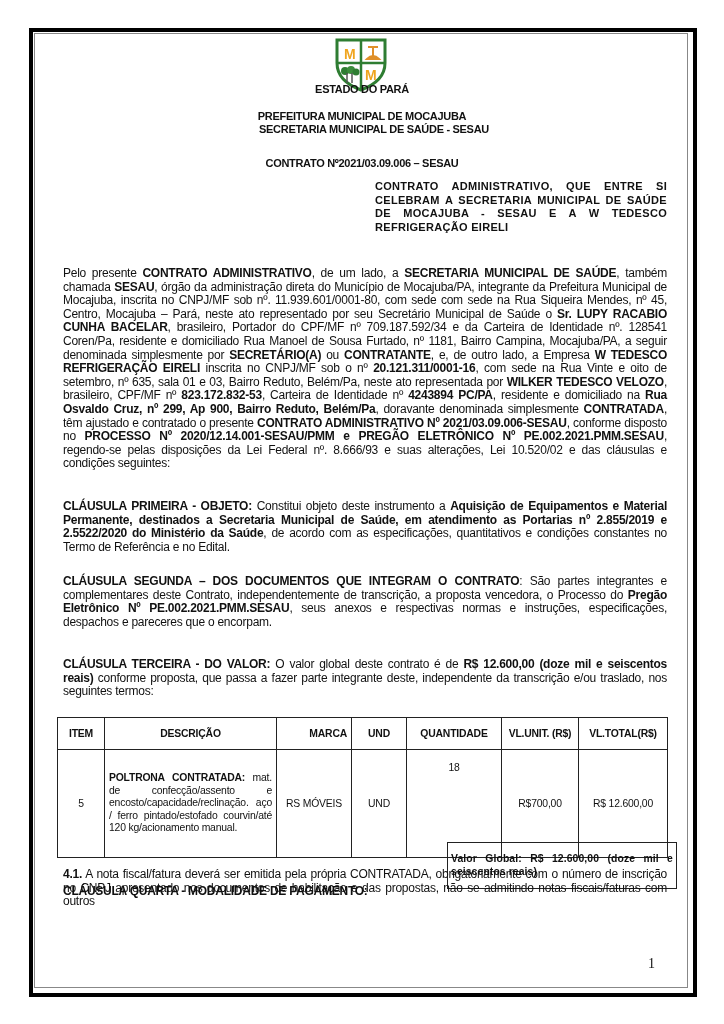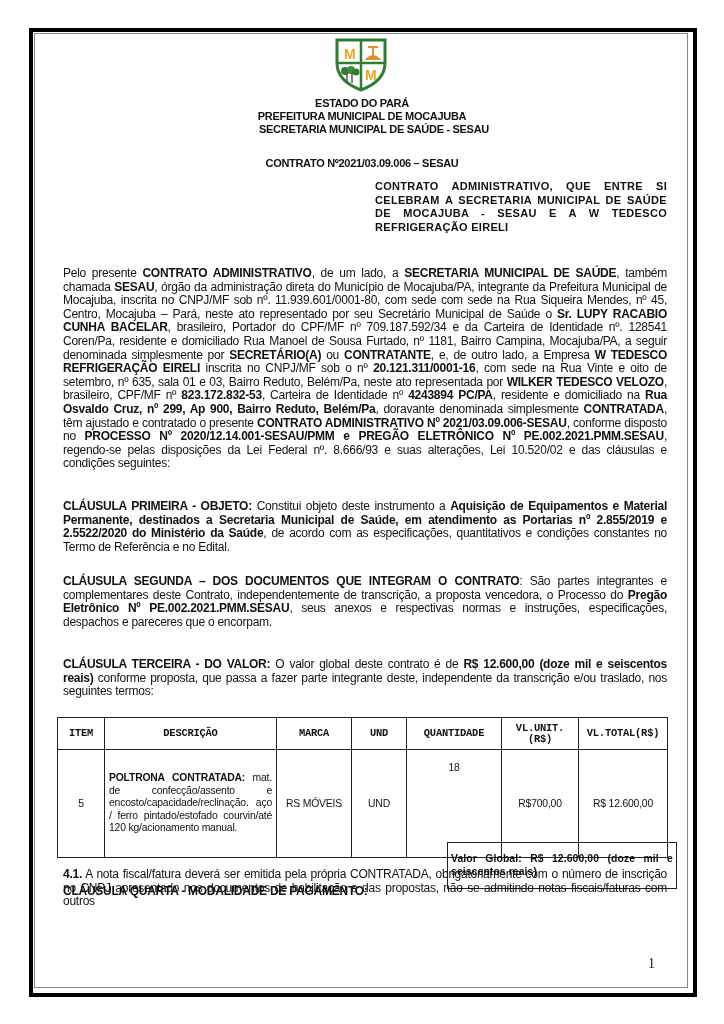--- a/index.html
+++ b/index.html
@@ -15,21 +15,21 @@
   .contract-no { position:absolute; top:157px; left:0; width:724px; text-align:center;
          font-weight:bold; font-size:11px; letter-spacing:-0.3px; }
   .ementa { position:absolute; left:375px; top:180px; width:292px; font-weight:bold;
          font-size:11px; line-height:13.5px; text-align:justify; letter-spacing:0.3px; }
   .para { position:absolute; left:63px; width:604px; font-size:12px; line-height:13.6px;
          text-align:justify; letter-spacing:-0.25px; }
   .para b { font-weight:bold; }
   table.items { position:absolute; left:57px; top:717px; border-collapse:collapse;
          font-size:10.4px; letter-spacing:-0.2px; }
   table.items th, table.items td { border:1.5px solid #222; padding:2px 4px; }
-  table.items th { font-weight:bold; height:27px; text-align:center; line-height:11px;font-family:Liberation Mono, monospace; }
+  table.items th { font-weight:bold; height:27px; text-align:center; line-height:11px; }
   table.items td { vertical-align:middle; text-align:center; height:93px; }
   td.desc { text-align:justify !important; line-height:12.4px; }
   .valor-global { position:absolute; left:447px; top:842px; width:222px;
          border:1.5px solid #222; font-weight:bold; font-size:10.4px; line-height:12.5px;
          padding:10px 3px; text-align:justify; letter-spacing:0.1px; }
   .page-num { position:absolute; left:648px; top:956px; font-family:"Liberation Serif", serif;
          font-size:14px; }
 </style>
 </head>
 <body>
@@ -44,38 +44,38 @@
   <text x="11" y="22" font-family="Liberation Sans, sans-serif" font-weight="bold" font-size="14" fill="#f0a51e">M</text>
   <text x="32" y="43" font-family="Liberation Sans, sans-serif" font-weight="bold" font-size="14" fill="#f0a51e">M</text>
   <path d="M35 10 L45 10 M40 10 L40 20 M34 22 Q40 16 46 22 Z" stroke="#e0902a" stroke-width="2" fill="#e0902a"></path>
   <circle cx="12" cy="34" r="4" fill="#2e7d32"></circle>
     <circle cx="18" cy="33" r="4" fill="#3c8d3c"></circle>
     <circle cx="23" cy="35" r="3.5" fill="#2e7d32"></circle>
   <line x1="14" y1="36" x2="14" y2="46" stroke="#555" stroke-width="1.5"></line>
   <line x1="19" y1="36" x2="19" y2="46" stroke="#555" stroke-width="1.5"></line>
 </svg>
 
-<div class="hdr" style="top:97px;">ESTADO DO PARÁ</div>
+<div class="hdr" style="top:83px;">ESTADO DO PARÁ</div>
 <div class="hdr" style="top:110px;">PREFEITURA MUNICIPAL DE MOCAJUBA</div>
 <div class="hdr" style="top:123px;padding-left:12px;">SECRETARIA MUNICIPAL DE SAÚDE - SESAU</div>
 
 <div class="contract-no">CONTRATO Nº2021/03.09.006 – SESAU</div>
 <div class="ementa">CONTRATO ADMINISTRATIVO, QUE ENTRE SI CELEBRAM A SECRETARIA MUNICIPAL DE SAÚDE DE MOCAJUBA - SESAU E A W TEDESCO REFRIGERAÇÃO EIRELI</div>
 
 <div class="para" style="top:267px;"><span>Pelo presente </span><b>CONTRATO ADMINISTRATIVO</b><span>, de um lado, a </span><b>SECRETARIA MUNICIPAL DE SAÚDE</b><span>, também chamada </span><b>SESAU</b><span>, órgão da administração direta do Município de Mocajuba/PA, integrante da Prefeitura Municipal de Mocajuba, inscrita no CNPJ/MF sob nº. 11.939.601/0001-80, com sede com sede na Rua Siqueira Mendes, nº 45, Centro, Mocajuba – Pará, neste ato representado por seu Secretário Municipal de Saúde o </span><b>Sr. LUPY RACABIO CUNHA BACELAR</b><span>, brasileiro, Portador do CPF/MF nº 709.187.592/34 e da Carteira de Identidade nº. 128541 Coren/Pa, residente e domiciliado Rua Manoel de Sousa Furtado, nº 1181, Bairro Campina, Mocajuba/PA, a seguir denominada simplesmente por </span><b>SECRETÁRIO(A)</b><span> ou </span><b>CONTRATANTE</b><span>, e, de outro lado, a Empresa </span><b>W TEDESCO REFRIGERAÇÃO EIRELI</b><span> inscrita no CNPJ/MF sob o nº </span><b>20.121.311/0001-16</b><span>, com sede na Rua Vinte e oito de setembro, nº 635, sala 01 e 03, Bairro Reduto, Belém/Pa, neste ato representada por </span><b>WILKER TEDESCO VELOZO</b><span>, brasileiro, CPF/MF nº </span><b>823.172.832-53</b><span>, Carteira de Identidade nº </span><b>4243894 PC/PA</b><span>, residente e domiciliado na </span><b>Rua Osvaldo Cruz, nº 299, Ap 900, Bairro Reduto, Belém/Pa</b><span>, doravante denominada simplesmente </span><b>CONTRATADA</b><span>, têm ajustado e contratado o presente </span><b>CONTRATO ADMINISTRATIVO Nº 2021/03.09.006-SESAU</b><span>, conforme disposto no </span><b>PROCESSO Nº 2020/12.14.001-SESAU/PMM e PREGÃO ELETRÔNICO Nº PE.002.2021.PMM.SESAU</b><span>, regendo-se pelas disposições da Lei Federal nº. 8.666/93 e suas alterações, Lei 10.520/02 e das cláusulas e condições seguintes:</span></div>
 <div class="para" style="top:500px;"><b>CLÁUSULA PRIMEIRA - OBJETO:</b><span> Constitui objeto deste instrumento a </span><b>Aquisição de Equipamentos e Material Permanente, destinados a Secretaria Municipal de Saúde, em atendimento as Portarias nº 2.855/2019 e 2.5522/2020 do Ministério da Saúde</b><span>, de acordo com as especificações, quantitativos e condições constantes no Termo de Referência e no Edital.</span></div>
 <div class="para" style="top:575px;"><b>CLÁUSULA SEGUNDA – DOS DOCUMENTOS QUE INTEGRAM O CONTRATO</b><span>: São partes integrantes e complementares deste Contrato, independentemente de transcrição, a proposta vencedora, o Processo do </span><b>Pregão Eletrônico Nº PE.002.2021.PMM.SESAU</b><span>, seus anexos e respectivas normas e instruções, especificações, despachos e pareceres que o encorpam.</span></div>
 <div class="para" style="top:658px;"><b>CLÁUSULA TERCEIRA - DO VALOR:</b><span> O valor global deste contrato é de </span><b>R$ 12.600,00 (doze mil e seiscentos reais)</b><span> conforme proposta, que passa a fazer parte integrante deste, independente da transcrição e/ou traslado, nos seguintes termos:</span></div>
 
 <table class="items">
   <thead>
     <tr>
       <th style="width:38px;">ITEM</th>
       <th style="width:163px;">DESCRIÇÃO</th>
-      <th style="width:66px;">MARCA</th>
+      <th style="width:66px;text-align:right;">MARCA</th>
       <th style="width:46px;">UND</th>
       <th style="width:86px;">QUANTIDADE</th>
       <th style="width:68px;">VL.UNIT. (R$)</th>
       <th style="width:80px;">VL.TOTAL(R$)</th>
     </tr>
   </thead>
   <tbody>
     <tr>
       <td>5</td>
       <td class="desc"><b>POLTRONA CONTRATADA:</b><span> mat. de confecção/assento e encosto/capacidade/reclinação. aço / ferro pintado/estofado courvin/até 120 kg/acionamento manual.</span></td>

